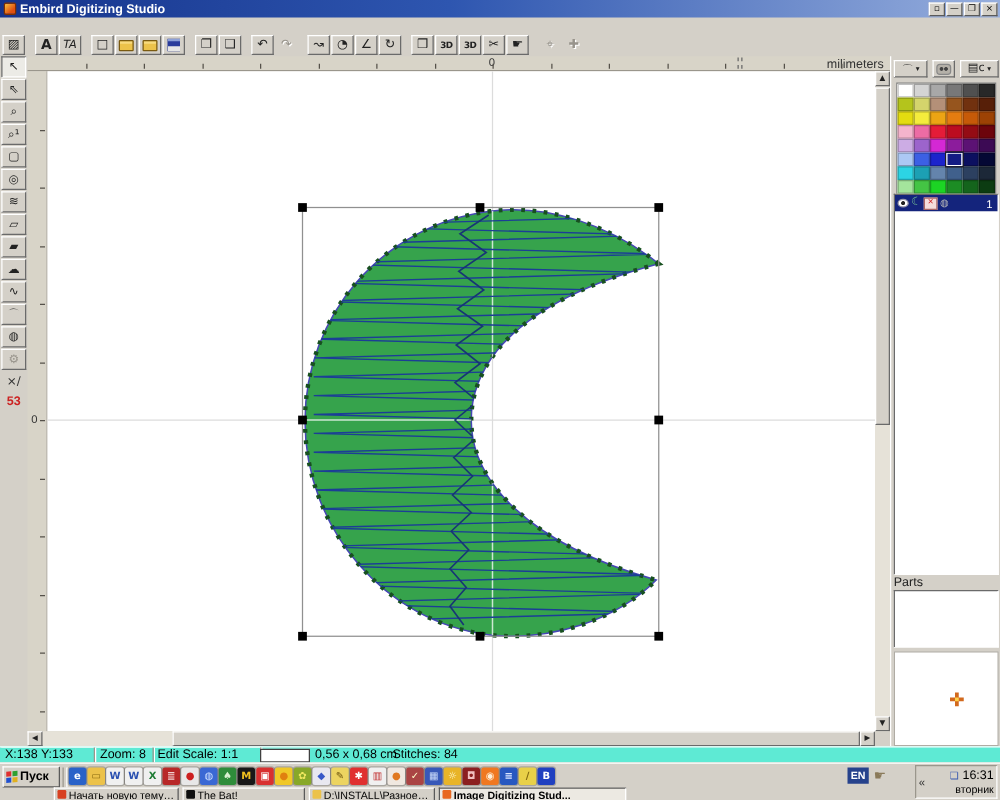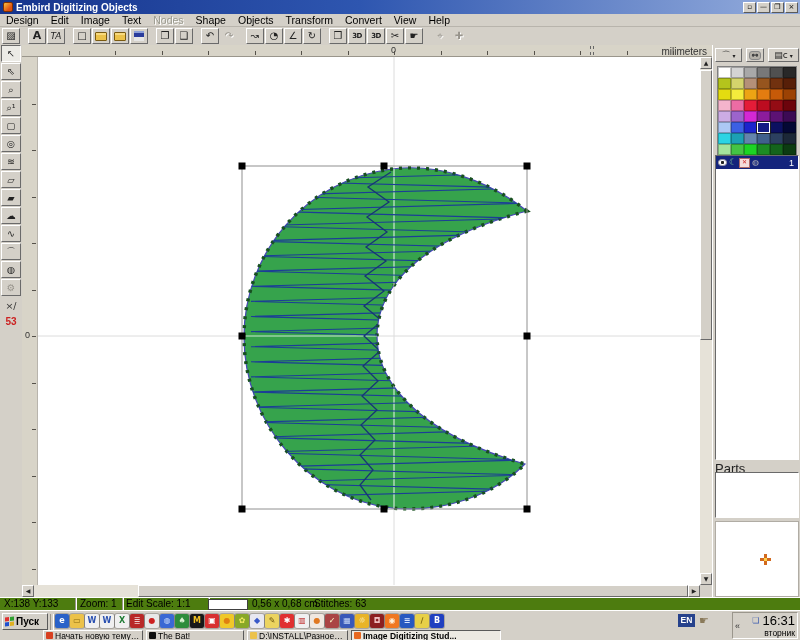--- a/index.html
+++ b/index.html
@@ -94,32 +94,32 @@
   .pal-cell{box-shadow:inset 0 0 0 1px rgba(0,0,0,0.25);}
   .pal-cell.selected{box-shadow:inset 0 0 0 1px #fff,0 0 0 1px #202020;z-index:2;}
   #object-list{position:absolute;left:2px;top:110px;width:84px;height:305px;background:#fff;
     border:1px solid;border-color:#6a6a6a #fff #fff #6a6a6a;box-sizing:border-box;}
   #object-row{height:13px;background:#14247c;display:flex;align-items:center;padding:0 2px;gap:2px;}
   #eye-glyph{width:9px;height:7px;border-radius:50%;background:radial-gradient(circle,#222 1.3px,transparent 1.9px),#fff;border:1px solid #99a;box-sizing:border-box;}
   #obj-shape{color:#7fcf96;font-size:9px;line-height:9px;}
   #obj-flag{width:9px;height:8px;background:#f4dcdc;border:1px solid #a66;color:#c22;font-size:6px;line-height:6px;text-align:center;}
   #obj-spool{color:#b8b8b8;font-size:8px;line-height:8px;}
   #obj-num{color:#fff;font-size:9px;margin-left:auto;margin-right:2px;}
-  #parts-header{position:absolute;left:2px;top:416px;width:68px;font-size:13px;color:#222;}
+  #parts-header{position:absolute;left:2px;top:416px;width:68px;font-size:10px;color:#222;}
   #parts-list{position:absolute;left:2px;top:427px;width:84px;height:46px;background:#fff;
     border:1px solid;border-color:#6a6a6a #fff #fff #6a6a6a;box-sizing:border-box;}
   #preview-panel{position:absolute;left:2px;top:476px;width:84px;height:76px;background:#fff;
     border:1px solid #b0aca4;box-sizing:border-box;}
   #preview-cross{position:absolute;left:44px;top:32px;width:11px;height:11px;}
   #preview-cross::before{content:"";position:absolute;left:0;top:4px;width:11px;height:3px;background:#d2691e;}
   #preview-cross::after{content:"";position:absolute;left:4px;top:0;width:3px;height:11px;background:#d2691e;}
   #preview-dot{position:absolute;left:4px;top:4px;width:3px;height:3px;background:#ffd24a;z-index:2;}
 
   
-  #statusbar{position:absolute;left:0;top:597px;width:800px;height:13px;background:#4d7c0f;border-top:1px solid #fff;font-size:10px;box-sizing:border-box;}
+  #statusbar{position:absolute;left:0;top:597px;width:800px;height:13px;background:#5eead4;border-top:1px solid #fff;font-size:10px;box-sizing:border-box;}
   .st-seg{position:absolute;top:0;height:12px;line-height:12px;padding-left:4px;white-space:nowrap;
     border-right:1px solid #9a968c;box-shadow:1px 0 0 #fff;}
   #st-coords{left:0;width:71px;}
   #st-zoom{left:76px;width:42px;}
   #st-scale{left:122px;width:82px;}
   #st-size{left:248px;width:57px;border-right:none;box-shadow:none;}
   #st-stitches{left:310px;width:60px;border-right:none;box-shadow:none;}
   #st-progress{position:absolute;left:208px;top:1px;width:38px;height:9px;background:#fff;border:1px solid #404040;}
 
   
@@ -141,52 +141,39 @@
   .task-ico{flex:0 0 7px;width:7px;height:7px;border-radius:1px;}
   #lang-indicator{position:absolute;left:678px;top:3px;width:17px;height:13px;background:#26428c;color:#fff;
     font-size:8.5px;font-weight:bold;text-align:center;line-height:13px;}
   #hand-icon{position:absolute;left:699px;top:3px;color:#8a7a5a;font-size:11px;line-height:13px;font-family:"DejaVu Sans",sans-serif;}
   #tray{position:absolute;left:732px;top:1px;width:66px;height:27px;border:1px solid;border-color:#9a968c #fff #fff #9a968c;
     box-sizing:border-box;display:flex;align-items:stretch;padding:1px 2px;}
   #tray-chevron{align-self:center;font-size:9px;color:#333;margin-right:1px;}
   #tray-right{flex:1;display:flex;flex-direction:column;align-items:flex-end;justify-content:center;}
   #tray-row1{display:flex;align-items:center;gap:3px;}
   #tray-net-icon{color:#3a5ab0;font-size:8px;font-family:"DejaVu Sans",sans-serif;}
-  #tray-time{font-size:13px;}
+  #tray-time{font-size:10px;}
   #tray-day{font-size:8.5px;}
 </style>
 </head>
 <body>
 
 <div id="screen">
 
   <div id="titlebar">
     <div id="app-icon"></div>
-    <span id="title-text">Embird Digitizing Objects</span>
+    <span id="title-text">Embird Digitizing Studio</span>
     <div id="title-buttons">
         <button class="title-btn">▫</button>
         <button class="title-btn">—</button>
         <button class="title-btn">❐</button>
         <button class="title-btn">×</button>
       </div>
   </div>
 
-  <div id="menubar">
-      <span class="menu-item">Design</span>
-      <span class="menu-item">Edit</span>
-      <span class="menu-item">Image</span>
-      <span class="menu-item">Text</span>
-      <span class="menu-item disabled">Nodes</span>
-      <span class="menu-item">Shape</span>
-      <span class="menu-item">Objects</span>
-      <span class="menu-item">Transform</span>
-      <span class="menu-item">Convert</span>
-      <span class="menu-item">View</span>
-      <span class="menu-item">Help</span>
-    </div>
 
   <div id="toolbar">
       <div class="tb-group">
         <button class="tb-btn">▨</button>
       </div>
       <div class="tb-group">
         <button class="tb-btn bold">A</button>
         <button class="tb-btn italic">TA</button>
       </div>
       <div class="tb-group">
@@ -394,25 +381,25 @@
     <div id="parts-list"></div>
     <div id="preview-panel">
       <div id="preview-cross">
           <div id="preview-dot"></div>
         </div>
     </div>
   </div>
 
   <div id="statusbar">
     <span class="st-seg" id="st-coords">X:138 Y:133</span>
-    <span class="st-seg" id="st-zoom">Zoom: 1</span>
+    <span class="st-seg" id="st-zoom">Zoom: 8</span>
     <span class="st-seg" id="st-scale">Edit Scale: 1:1</span>
     <span id="st-progress"></span>
     <span class="st-seg" id="st-size">0,56 x 0,68 cm</span>
-    <span class="st-seg" id="st-stitches">Stitches: 63</span>
+    <span class="st-seg" id="st-stitches">Stitches: 84</span>
   </div>
 
   <div id="taskbar">
     <button id="start-button">
       <span id="winflag">
         <span style="background:#e03030"></span>
           <span style="background:#30a030"></span>
         <span style="background:#2050d0"></span>
           <span style="background:#e0b020"></span>
       </span>

